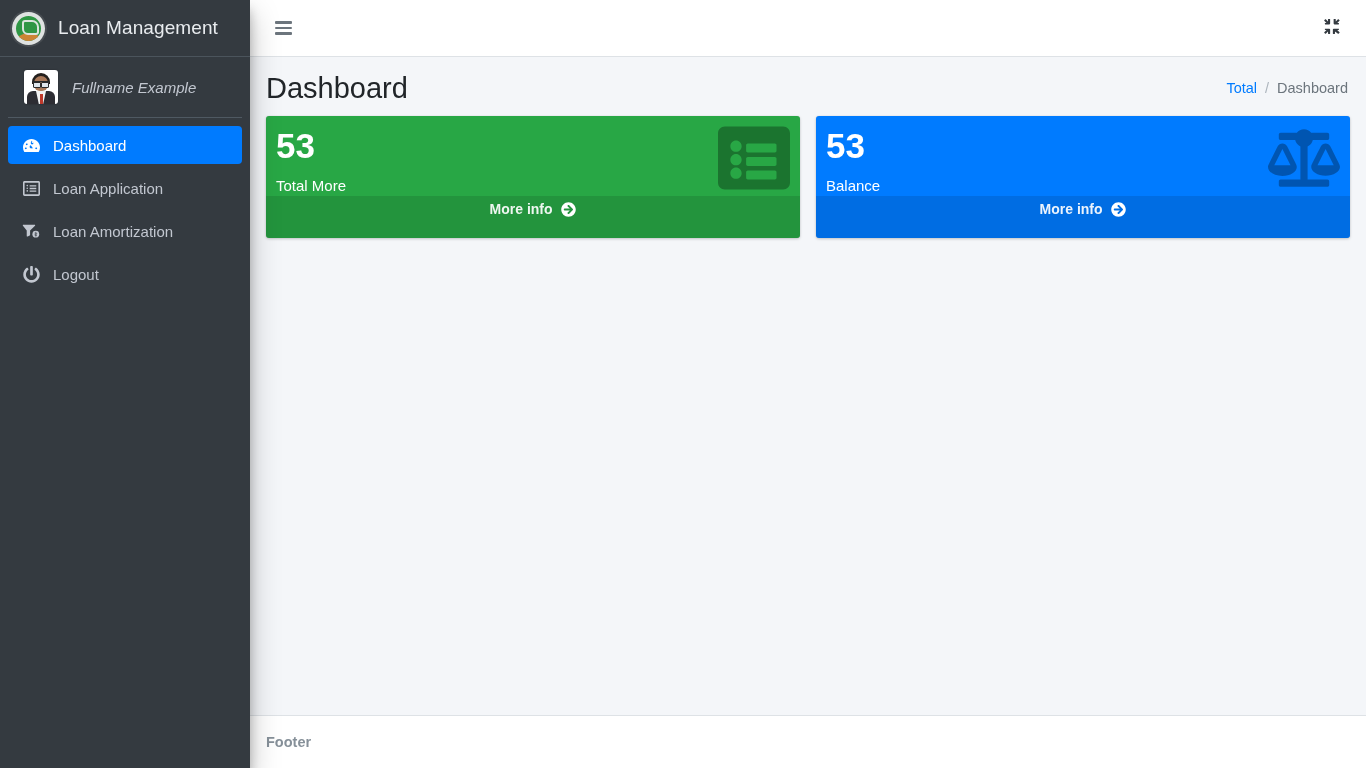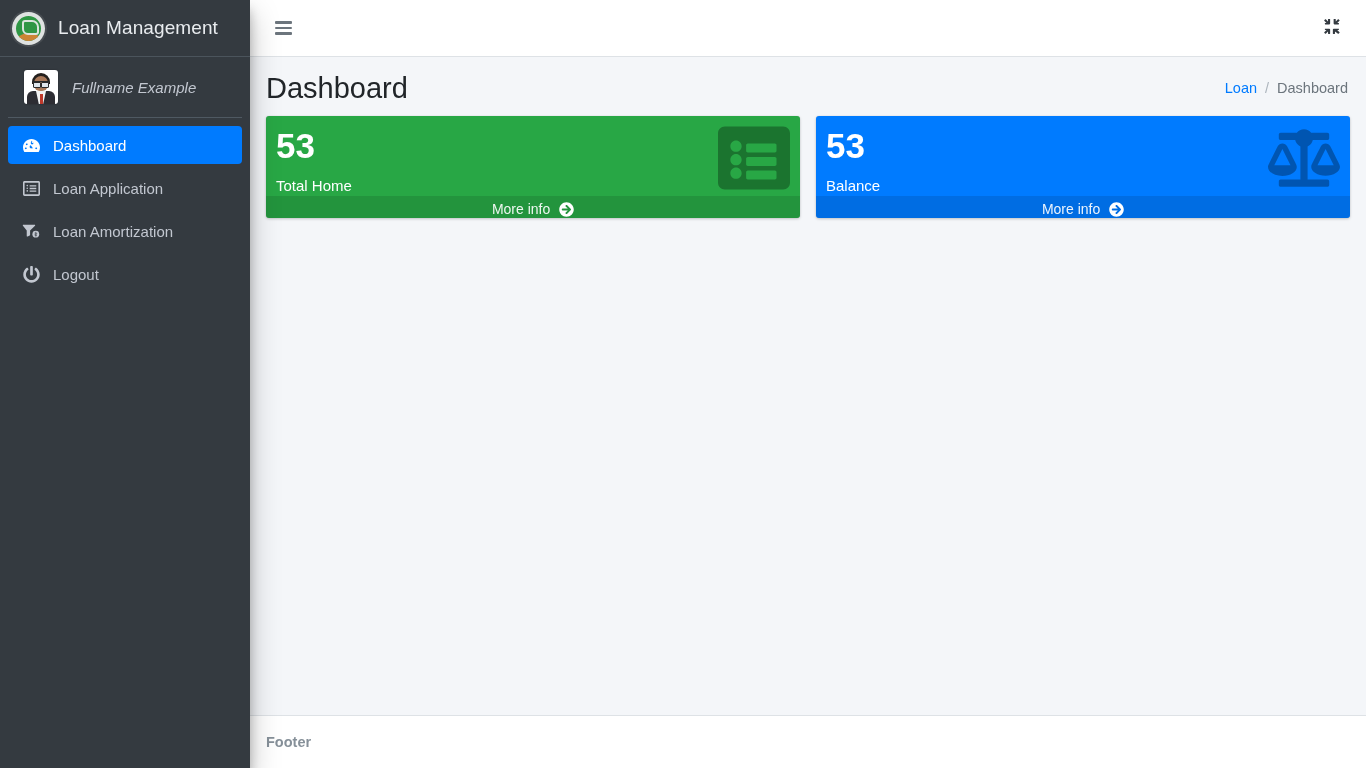--- a/index.html
+++ b/index.html
@@ -209,23 +209,23 @@
     position: absolute;
     right: 10px; top: 6px;
     width: 72px; height: 72px;
     opacity: .30;
     color: #000;
   }
   .sb-icon svg { width: 100%; height: 100%; display: block; }
   .sb-footer {
     display: block;
     text-align: center;
-    padding: 5px 0 1px 0;
+    padding: 5px 0 21px 0;
     font-size: 14px;
-    font-weight: normal;
+    font-weight: bold;
     color: rgba(255,255,255,.92);
     text-decoration: none;
     cursor: pointer;
     position: relative;
     z-index: 2;
   }
   .small-box.green .sb-footer { background: rgba(0,0,0,.11); }
   .small-box.blue  .sb-footer { background: rgba(0,0,0,.11); }
   .sb-footer .arrow {
     display: inline-block;
@@ -336,33 +336,33 @@
           <svg viewBox="0 0 448 512" width="17" height="17" fill="#343a40">
             <path d="M436 192H312c-13.3 0-24-10.7-24-24V44c0-6.6 5.4-12 12-12h40c6.6 0 12 5.4 12 12v64l67.5-67.5c4.7-4.7 12.3-4.7 17 0l28.3 28.3c4.7 4.7 4.7 12.3 0 17L398 153h38c6.6 0 12 5.4 12 12v15c0 6.6-5.4 12-12 12zm-276 0H36c-6.6 0-12-5.4-12-12v-15c0-6.6 5.4-12 12-12h38L6.5 85.8c-4.7-4.7-4.7-12.3 0-17l28.3-28.3c4.7-4.7 12.3-4.7 17 0L119 108V44c0-6.6 5.4-12 12-12h40c6.6 0 12 5.4 12 12v124c0 13.3-10.7 24-24 24zm0 128H36c-6.6 0-12 5.4-12 12v15c0 6.6 5.4 12 12 12h38L6.5 426.2c-4.7 4.7-4.7 12.3 0 17l28.3 28.3c4.7 4.7 12.3 4.7 17 0L119 404v64c0 6.6 5.4 12 12 12h40c6.6 0 12-5.4 12-12V344c0-13.3-10.7-24-24-24zm152 0h124c6.6 0 12 5.4 12 12v15c0 6.6-5.4 12-12 12h-38l67.5 67.2c4.7 4.7 4.7 12.3 0 17l-28.3 28.3c-4.7 4.7-12.3 4.7-17 0L329 404v64c0 6.6-5.4 12-12 12h-40c-6.6 0-12-5.4-12-12V344c0-13.3 10.7-24 24-24z"></path>
           </svg>
         </span>
       </div>
     </div>
 
     <div class="content-header">
       <h1 class="page-title">Dashboard</h1>
       <div class="breadcrumb">
-        <a>Loan</a>
+        <a>Total</a>
         <span class="sep">/</span>
         <span>Dashboard</span>
       </div>
     </div>
 
     <div class="content">
       <div class="cards-row">
 
         <div class="small-box green">
           <div class="sb-inner">
             <h3 class="sb-value">53</h3>
-            <p class="sb-label">Total Home</p>
+            <p class="sb-label">Total More</p>
             <div class="sb-icon">
               <svg viewBox="0 0 512 512" fill="currentColor">
                 <path d="M464 32H48C21.5 32 0 53.5 0 80v352c0 26.5 21.5 48 48 48h416c26.5 0 48-21.5 48-48V80c0-26.5-21.5-48-48-48zM128 404c-22.1 0-40-17.9-40-40s17.9-40 40-40 40 17.9 40 40-17.9 40-40 40zm0-96c-22.1 0-40-17.9-40-40s17.9-40 40-40 40 17.9 40 40-17.9 40-40 40zm0-96c-22.1 0-40-17.9-40-40s17.9-40 40-40 40 17.9 40 40-17.9 40-40 40zm288 184c0 6.6-5.4 12-12 12H212c-6.6 0-12-5.4-12-12v-40c0-6.6 5.4-12 12-12h192c6.6 0 12 5.4 12 12v40zm0-96c0 6.6-5.4 12-12 12H212c-6.6 0-12-5.4-12-12v-40c0-6.6 5.4-12 12-12h192c6.6 0 12 5.4 12 12v40zm0-96c0 6.6-5.4 12-12 12H212c-6.6 0-12-5.4-12-12v-40c0-6.6 5.4-12 12-12h192c6.6 0 12 5.4 12 12v40z"></path>
               </svg>
             </div>
           </div>
           <a class="sb-footer">
             <span>More info</span>
             <span class="arrow">
               <svg viewBox="0 0 512 512" fill="#ffffff">

